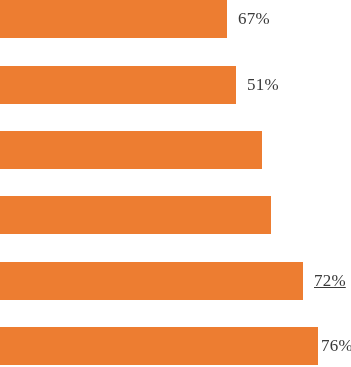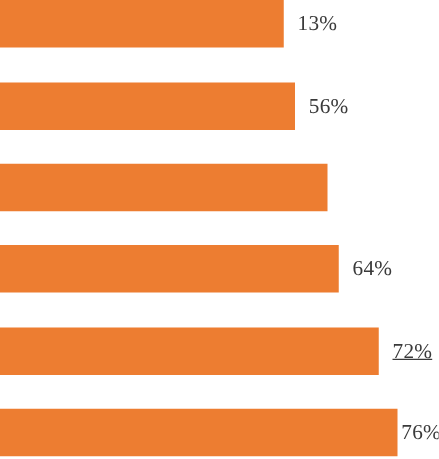--- a/index.html
+++ b/index.html
@@ -52,35 +52,34 @@
   }
 </style>
 </head>
 <body>
 
 <div id="chart-root">
   <div class="plot-area">
 
     <div class="bar-row" style="top:0px;">
       <div class="bar" style="width:227px;"></div>
-      <div class="bar-label" style="left:238px;">13%</div>
+      <div class="bar-label" style="left:238px;">67%</div>
     </div>
 
     <div class="bar-row" style="top:66px;">
       <div class="bar" style="width:236px;"></div>
-      <div class="bar-label" style="left:247px;">56%</div>
+      <div class="bar-label" style="left:247px;">51%</div>
     </div>
 
     <div class="bar-row" style="top:131px;">
       <div class="bar" style="width:262px;"></div>
     </div>
 
     <div class="bar-row" style="top:196px;">
       <div class="bar" style="width:271px;"></div>
-      <div class="bar-label" style="left:282px;">64%</div>
     </div>
 
     <div class="bar-row" style="top:262px;">
       <div class="bar" style="width:303px;"></div>
       <div class="bar-label" style="left:314px;text-decoration:underline;">72%</div>
     </div>
 
     <div class="bar-row" style="top:327px;padding-left:25px;">
       <div class="bar" style="width:318px;"></div>
       <div class="bar-label" style="left:321px;">76%</div>

